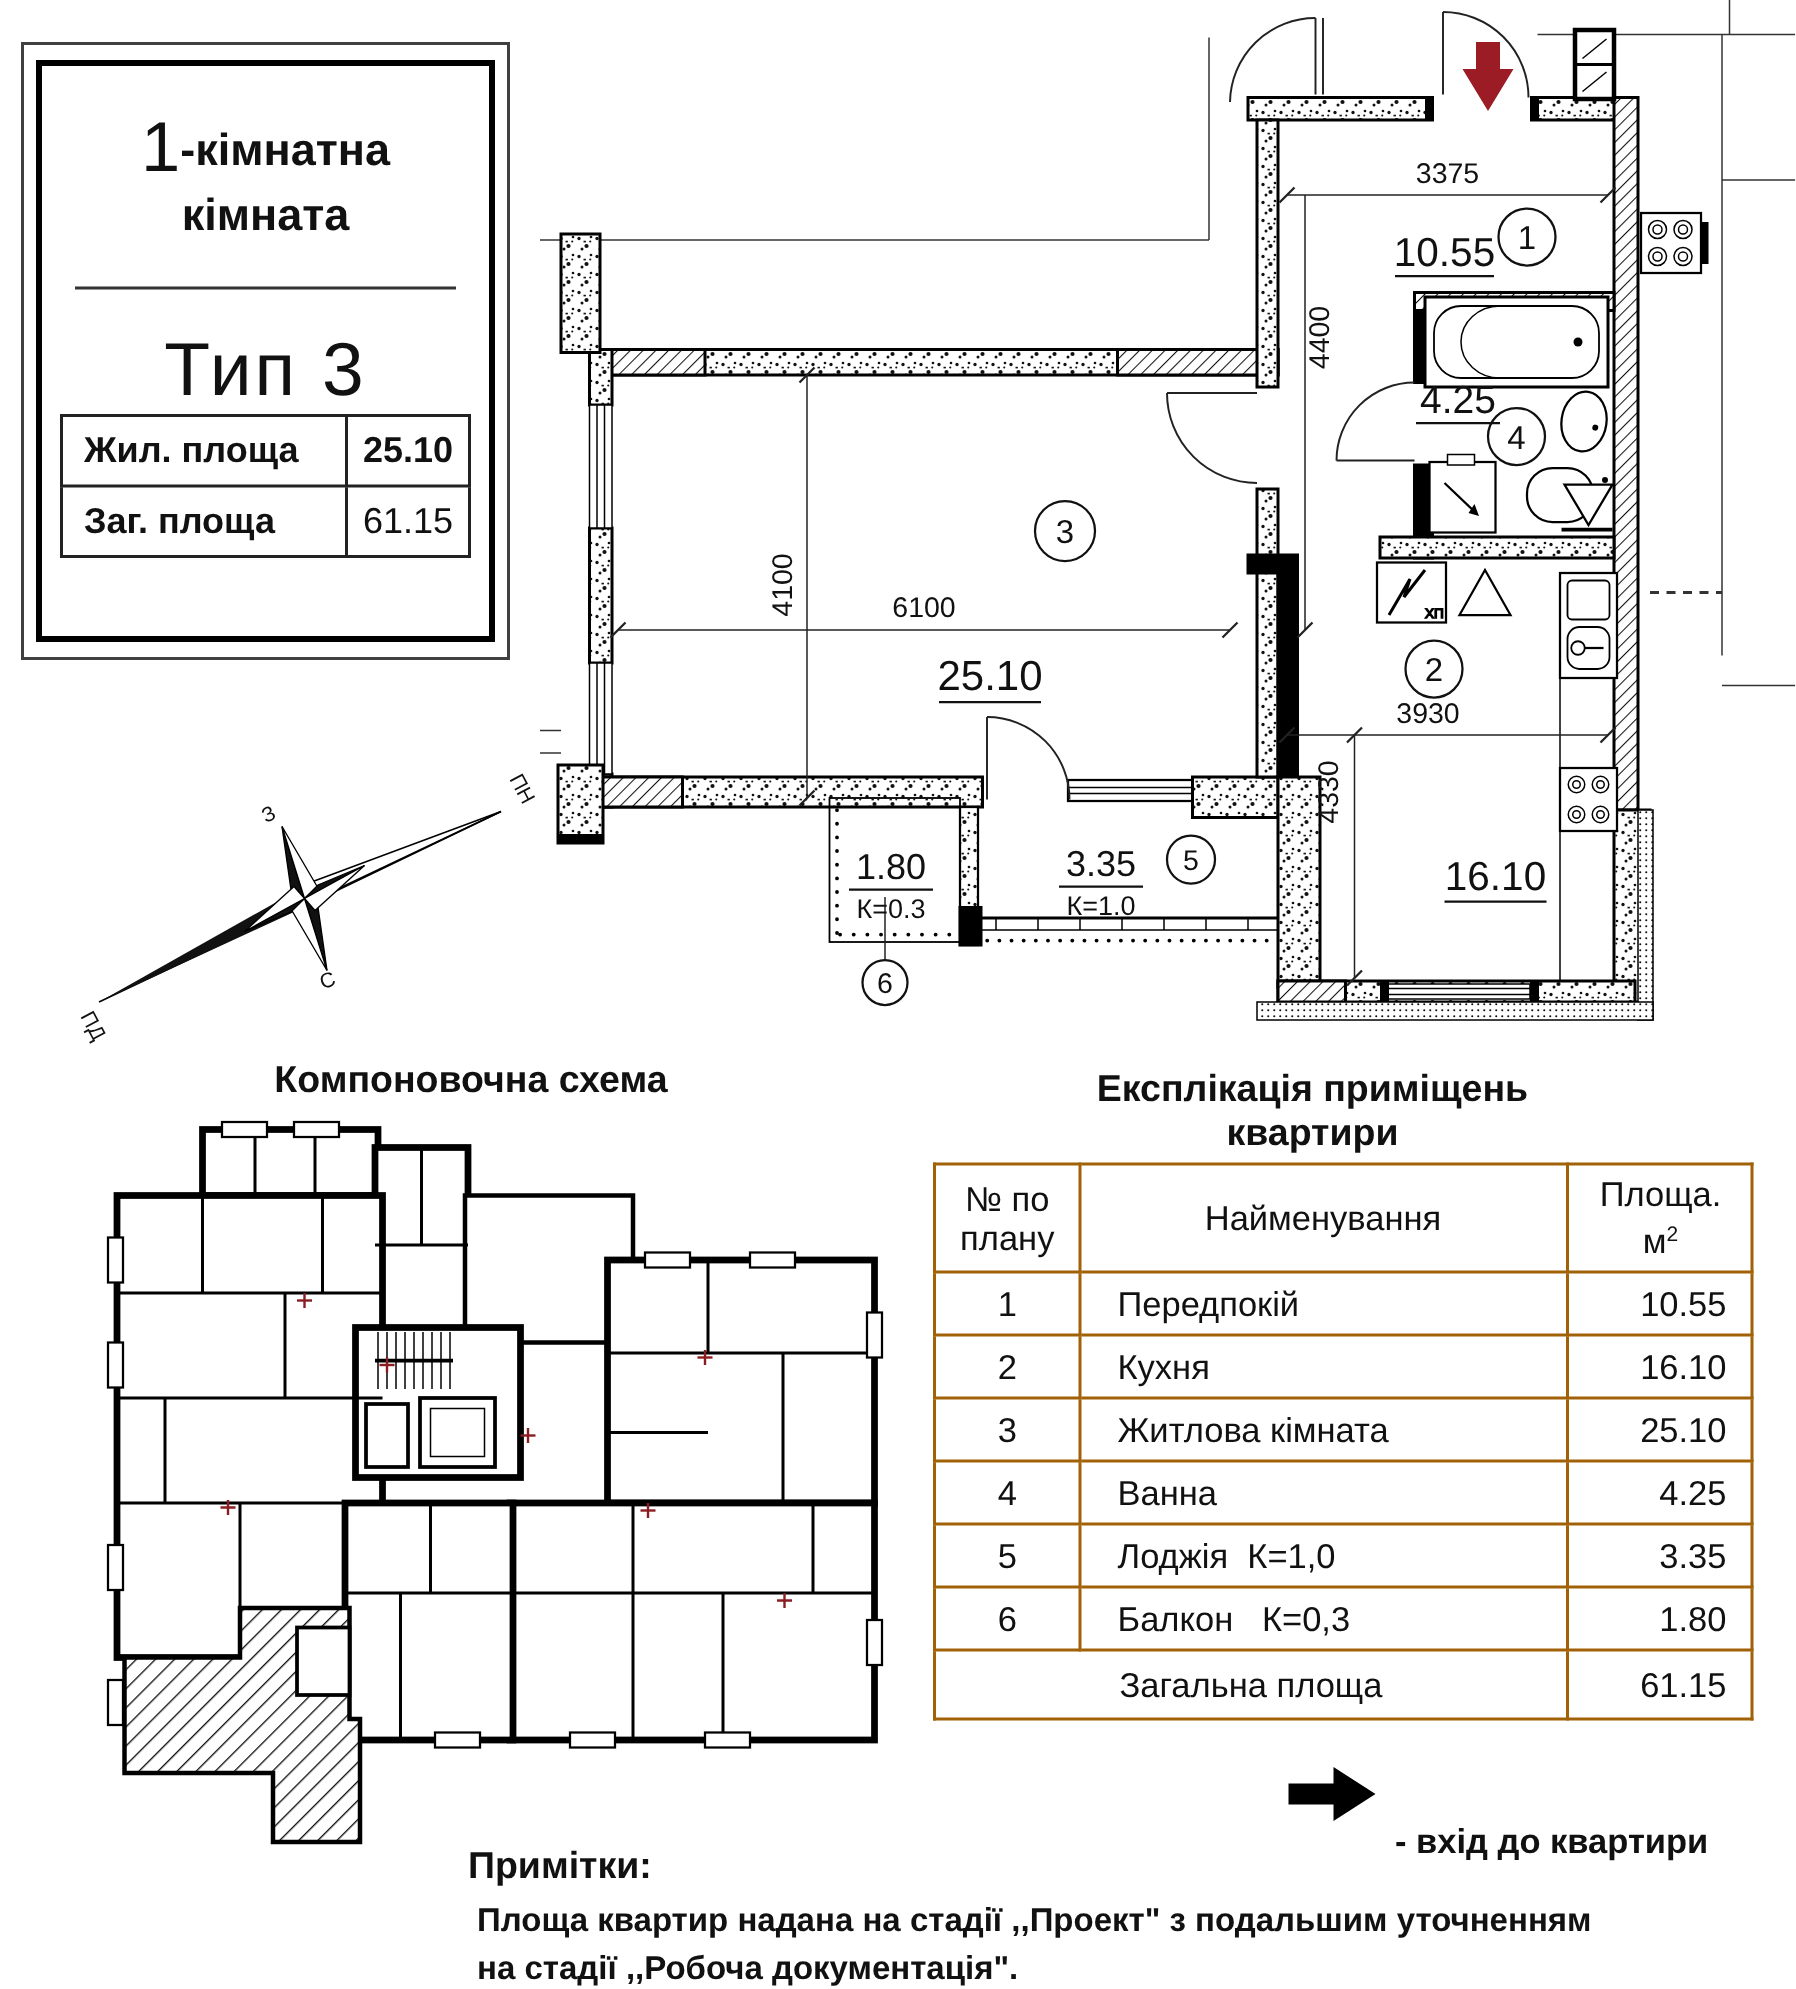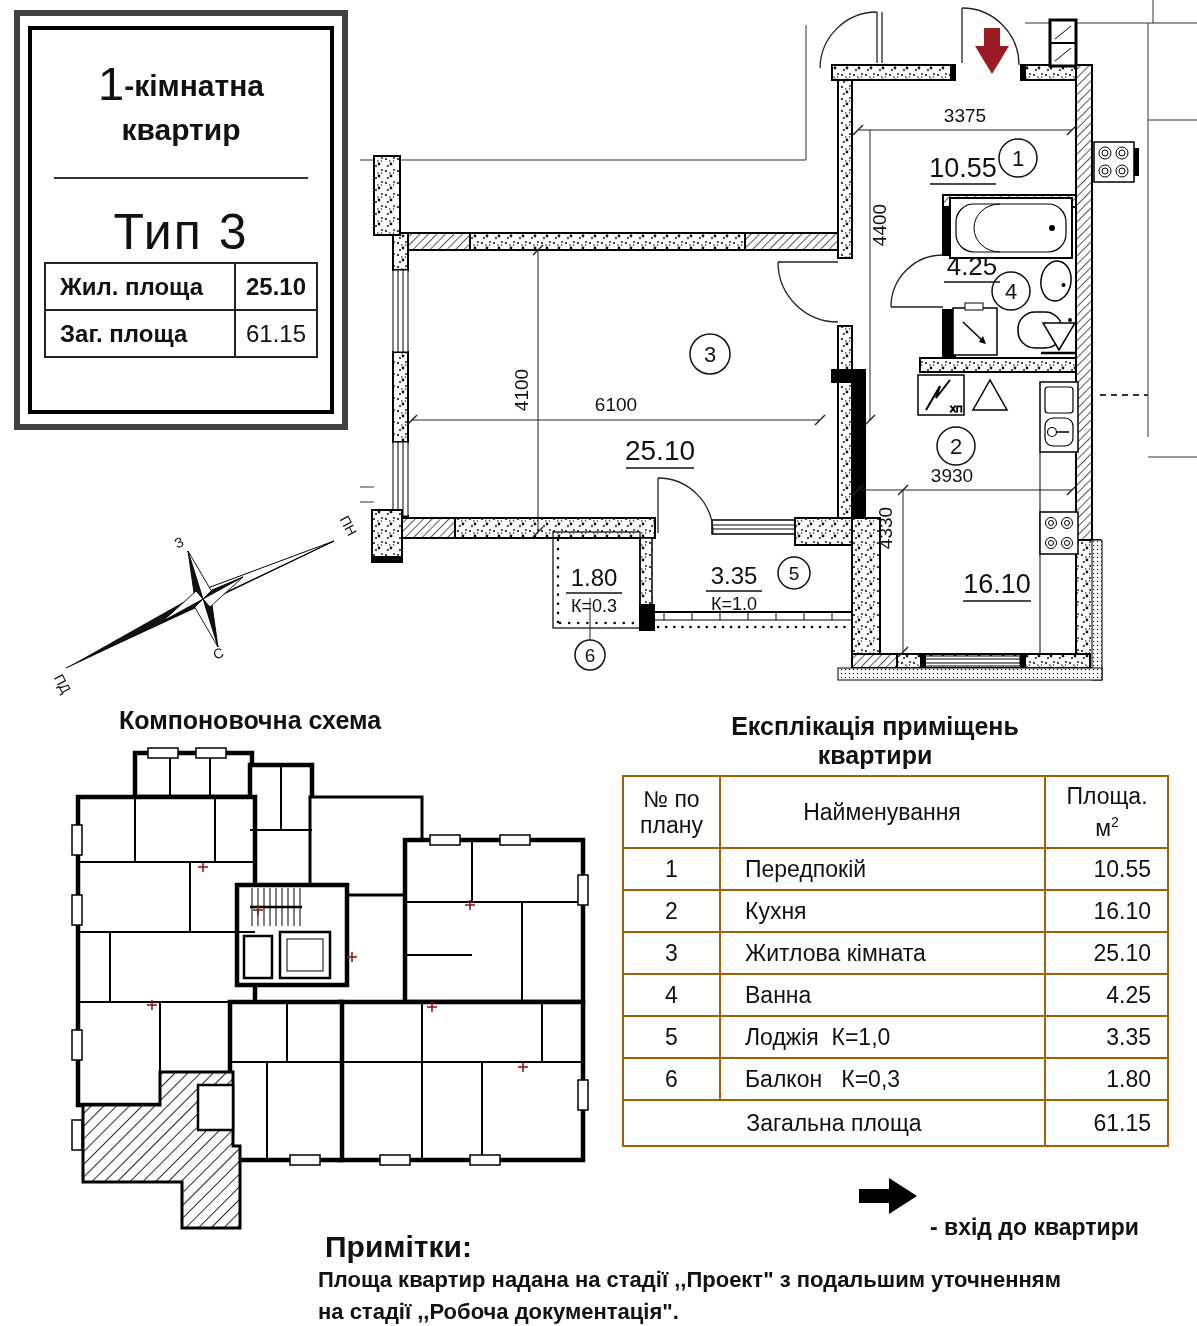--- a/index.html
+++ b/index.html
@@ -1,61 +1,61 @@
 <!DOCTYPE html>
 <html><head>
 <meta charset="utf-8">
 <style>
   html,body{margin:0;padding:0;background:#fff;}
   #page{position:relative;width:1197px;height:1326px;background:#fff;overflow:hidden;
         font-family:"Liberation Sans",sans-serif;color:#111;}
   .abs{position:absolute;}
   
-  #title-box{left:14px;top:10px;width:322px;height:408px;border:6px solid #404040;}
+  #title-box{left:14px;top:28px;width:322px;height:408px;border:2px solid #404040;}
   #title-inner{position:absolute;left:8px;top:10px;right:8px;bottom:10px;border:4px solid #000;}
   .tb-line1{margin-top:26px;text-align:center;font-weight:bold;font-size:30px;}
   .tb-line1 .big{font-size:47px;font-weight:400;vertical-align:-4px;}
   .tb-line2{text-align:center;font-weight:bold;font-size:30px;margin-top:2px;}
   .tb-hr{border:0;border-top:2px solid #333;margin:30px 22px 0 22px;}
   .tb-type{text-align:center;font-size:50px;font-weight:400;margin-top:24px;letter-spacing:2px;}
   .tb-table{position:absolute;left:12px;right:12px;top:232px;border-collapse:collapse;width:calc(100% - 24px);}
   .tb-table td{border:2px solid #222;height:45px;font-size:24px;padding:0 10px;}
   .tb-table .lbl{font-weight:bold;width:170px;padding-left:14px;}
   .tb-table .val{text-align:center;}
   .tb-table .valb{text-align:center;font-weight:bold;}
   
-  #scheme-heading{left:55px;top:706px;width:390px;text-align:center;font-size:25px;font-weight:bold;}
+  #scheme-heading{left:55px;top:706px;width:390px;text-align:right;font-size:25px;font-weight:bold;}
   #expl-heading{left:640px;top:712px;width:470px;text-align:center;font-size:25px;font-weight:bold;line-height:29px;}
   
   #expl-table{left:622px;top:775px;border-collapse:collapse;}
   #expl-table td{border:2px solid #a16207;font-size:23px;}
   #expl-table .h{height:68px;text-align:center;line-height:26px;font-size:23px;}
   #expl-table .c-num{width:93px;text-align:center;}
   #expl-table .c-name{width:298px;padding-left:24px;white-space:pre;}
   #expl-table .c-area{width:104px;text-align:right;padding-right:16px;}
   #expl-table .r{height:42px;}
   #expl-table .f{height:46px;}
   #expl-table .f-lbl{text-align:center;}
   sup{font-size:14px;}
   
   #legend-text{left:930px;top:1214px;font-size:23px;font-weight:bold;}
-  #notes-heading{left:325px;top:1230px;font-size:30px;font-weight:bold;}
+  #notes-heading{left:312px;top:1230px;font-size:25px;font-weight:bold;}
   #notes-body{left:318px;top:1264px;width:810px;font-size:22px;font-weight:bold;line-height:32px;}
   svg{position:absolute;}
   .t{font-family:"Liberation Sans",sans-serif;fill:#111;}
 </style>
 </head>
 <body>
 
 <div id="page">
 
   <div class="abs" id="title-box">
     <div id="title-inner">
       <div class="tb-line1"><span class="big">1</span><span>-кімнатна</span></div>
-      <div class="tb-line2">квартир</div>
+      <div class="tb-line2">кімната</div>
       <hr class="tb-hr">
       <div class="tb-type">Тип 3</div>
       <table class="tb-table">
         <tbody>
             <tr>
           <td class="lbl">Жил. площа</td>
           <td class="valb">25.10</td>
         </tr>
         <tr>
           <td class="lbl">Заг. площа</td>

